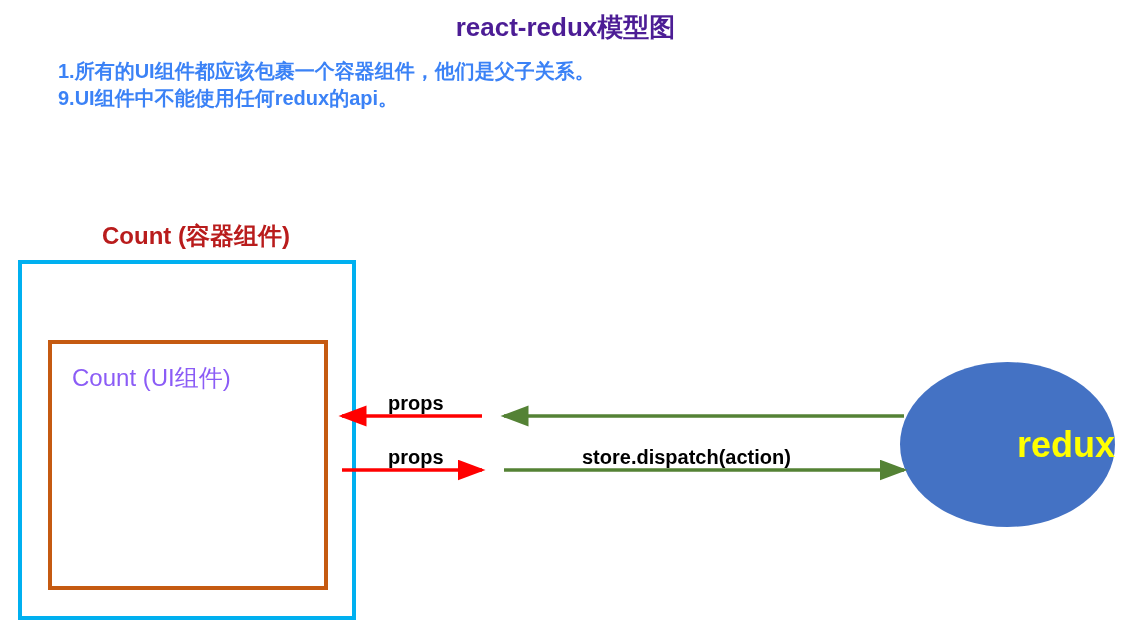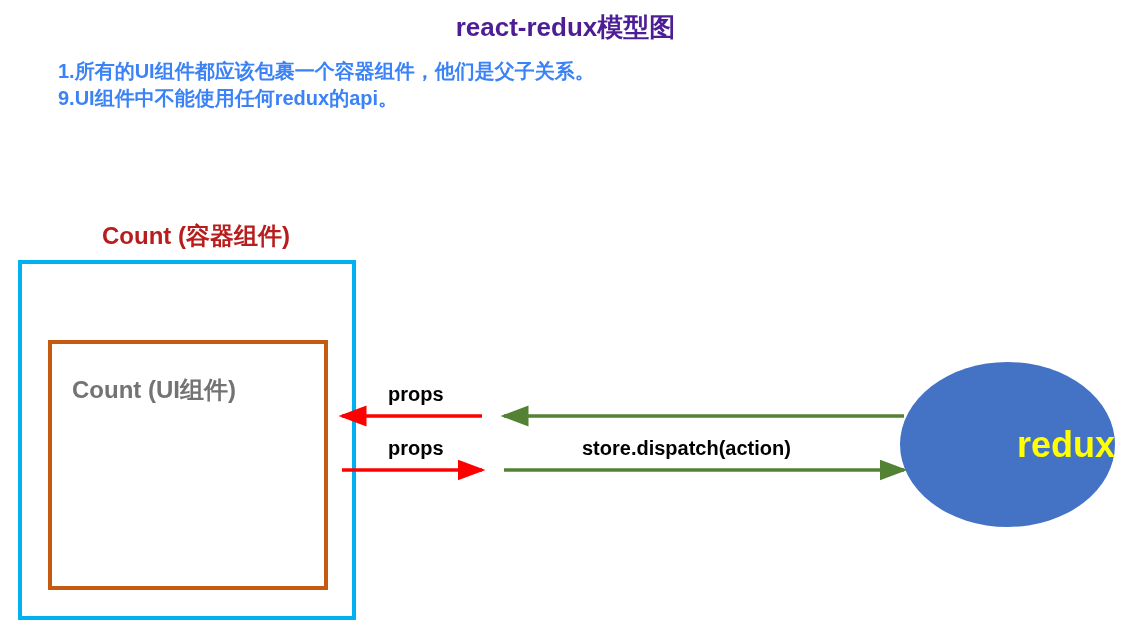--- a/index.html
+++ b/index.html
@@ -46,43 +46,43 @@
   .ui-box {
     position: absolute;
     left: 48px; top: 340px;
     width: 280px; height: 250px;
     border: 4px solid #c55a11;
   }
   .ui-label {
     position: absolute;
     left: 72px; top: 362px;
     font-size: 24px;
-    font-weight: 700;
-    color: #737373;
-    margin-top: 12px;
+    font-weight: 400;
+    color: #8b5cf6;
   }
   .redux-ellipse {
     position: absolute;
     left: 900px; top: 362px;
     width: 215px; height: 165px;
     background: #4472c4;
     border-radius: 50%;
     display: flex;
     align-items: center;
     justify-content: flex-end;
     color: #ffff00;
     font-size: 36px;
     font-weight: 700;
   }
   .arrow-label {
     position: absolute;
     font-size: 20px;
     font-weight: 700;
     color: #000;
     white-space: nowrap;
+    margin-top: 9px;
   }
   svg.arrows {
     position: absolute;
     left: 0; top: 0;
     width: 1131px; height: 635px;
     pointer-events: none;
   }
 </style>
 </head>
 <body>

